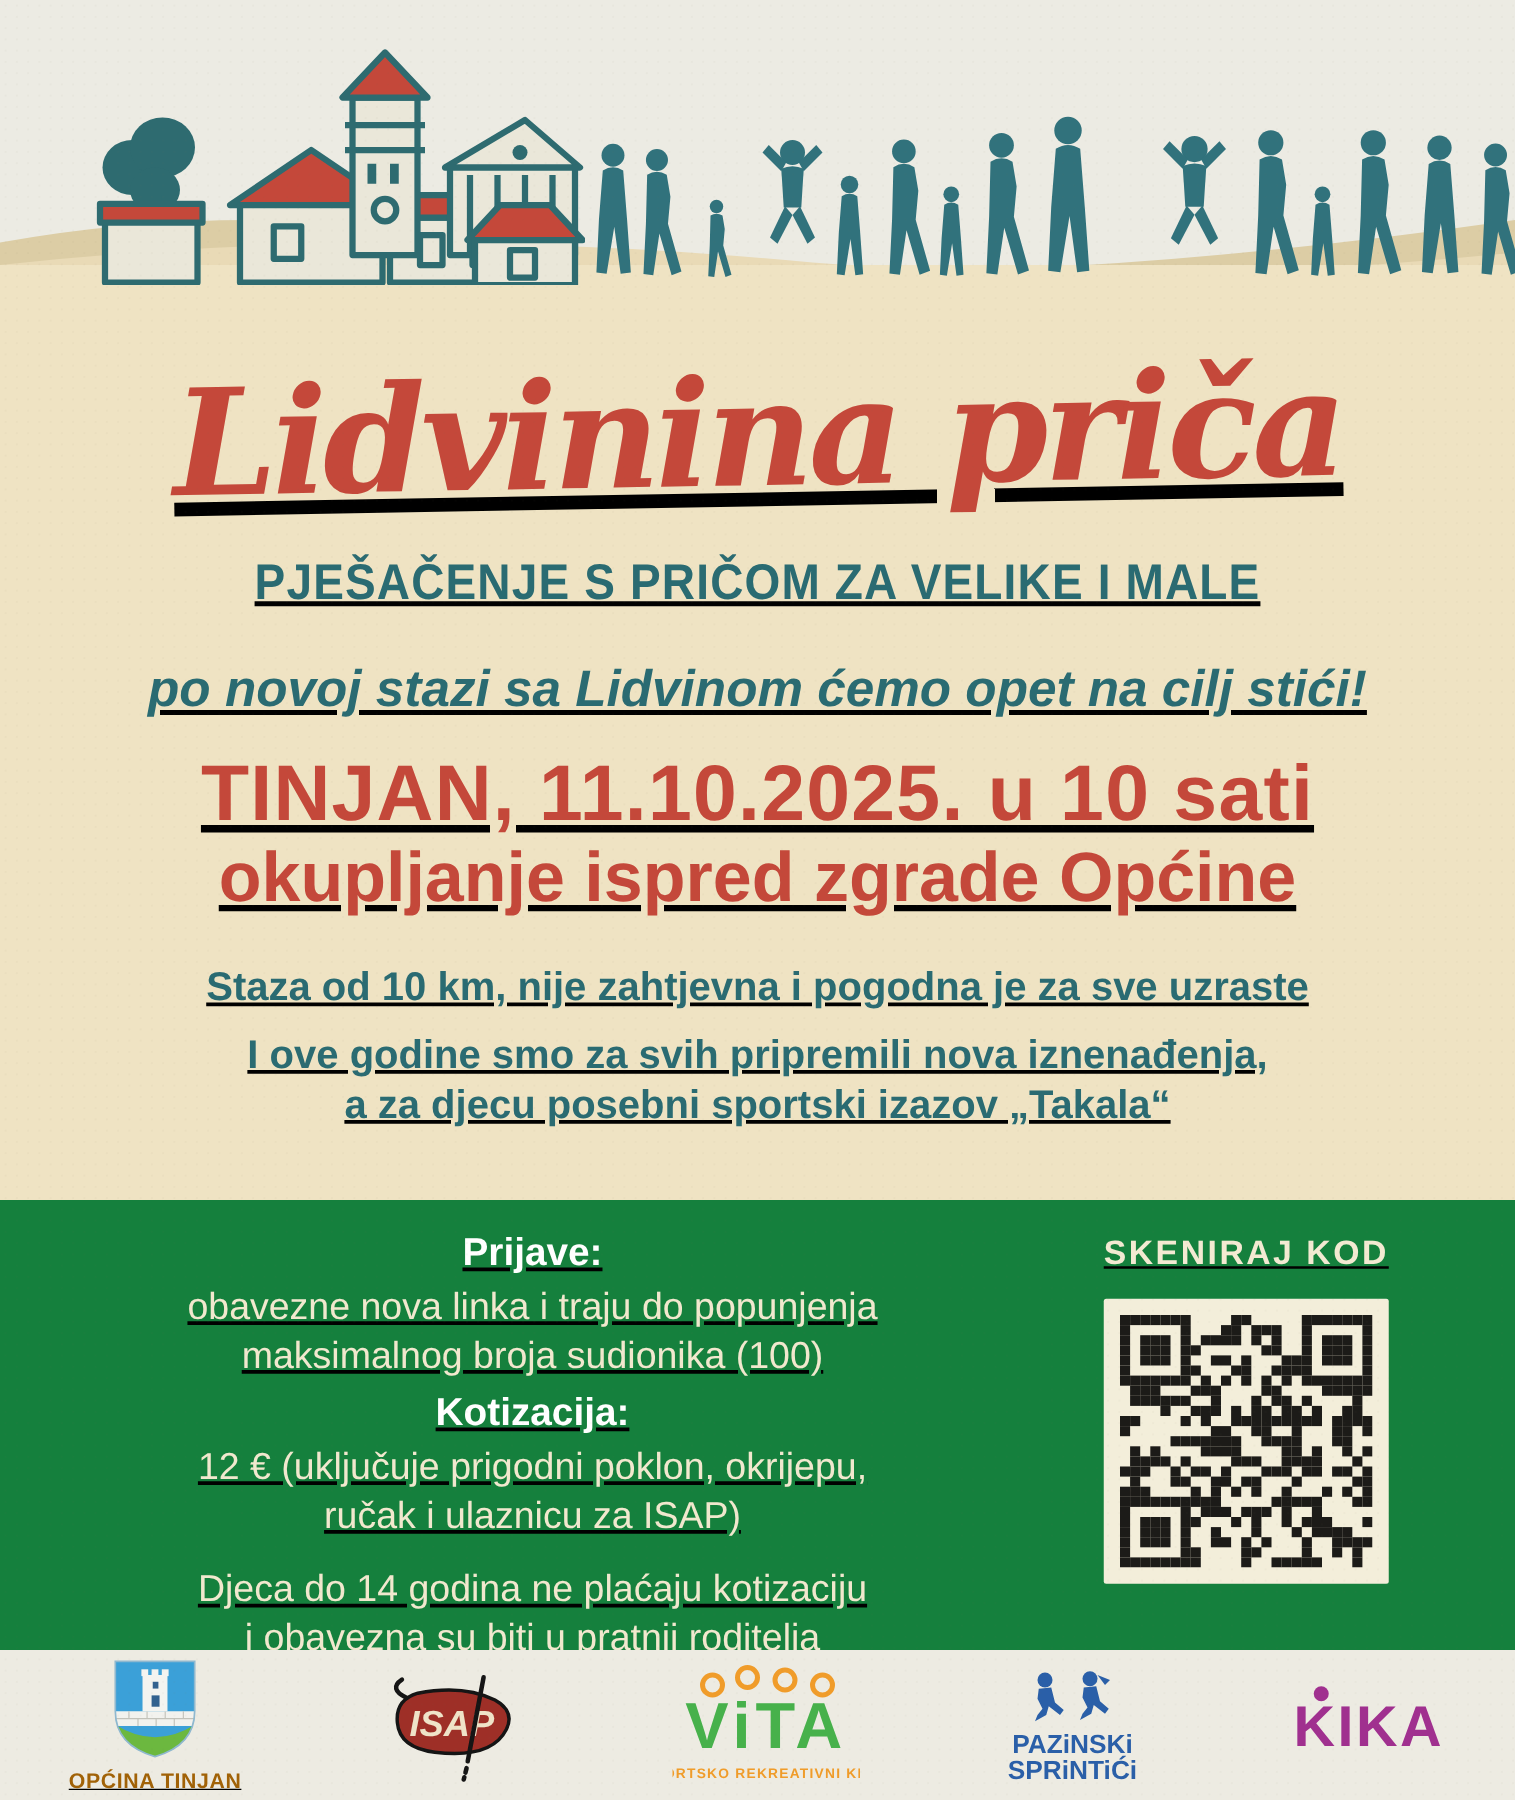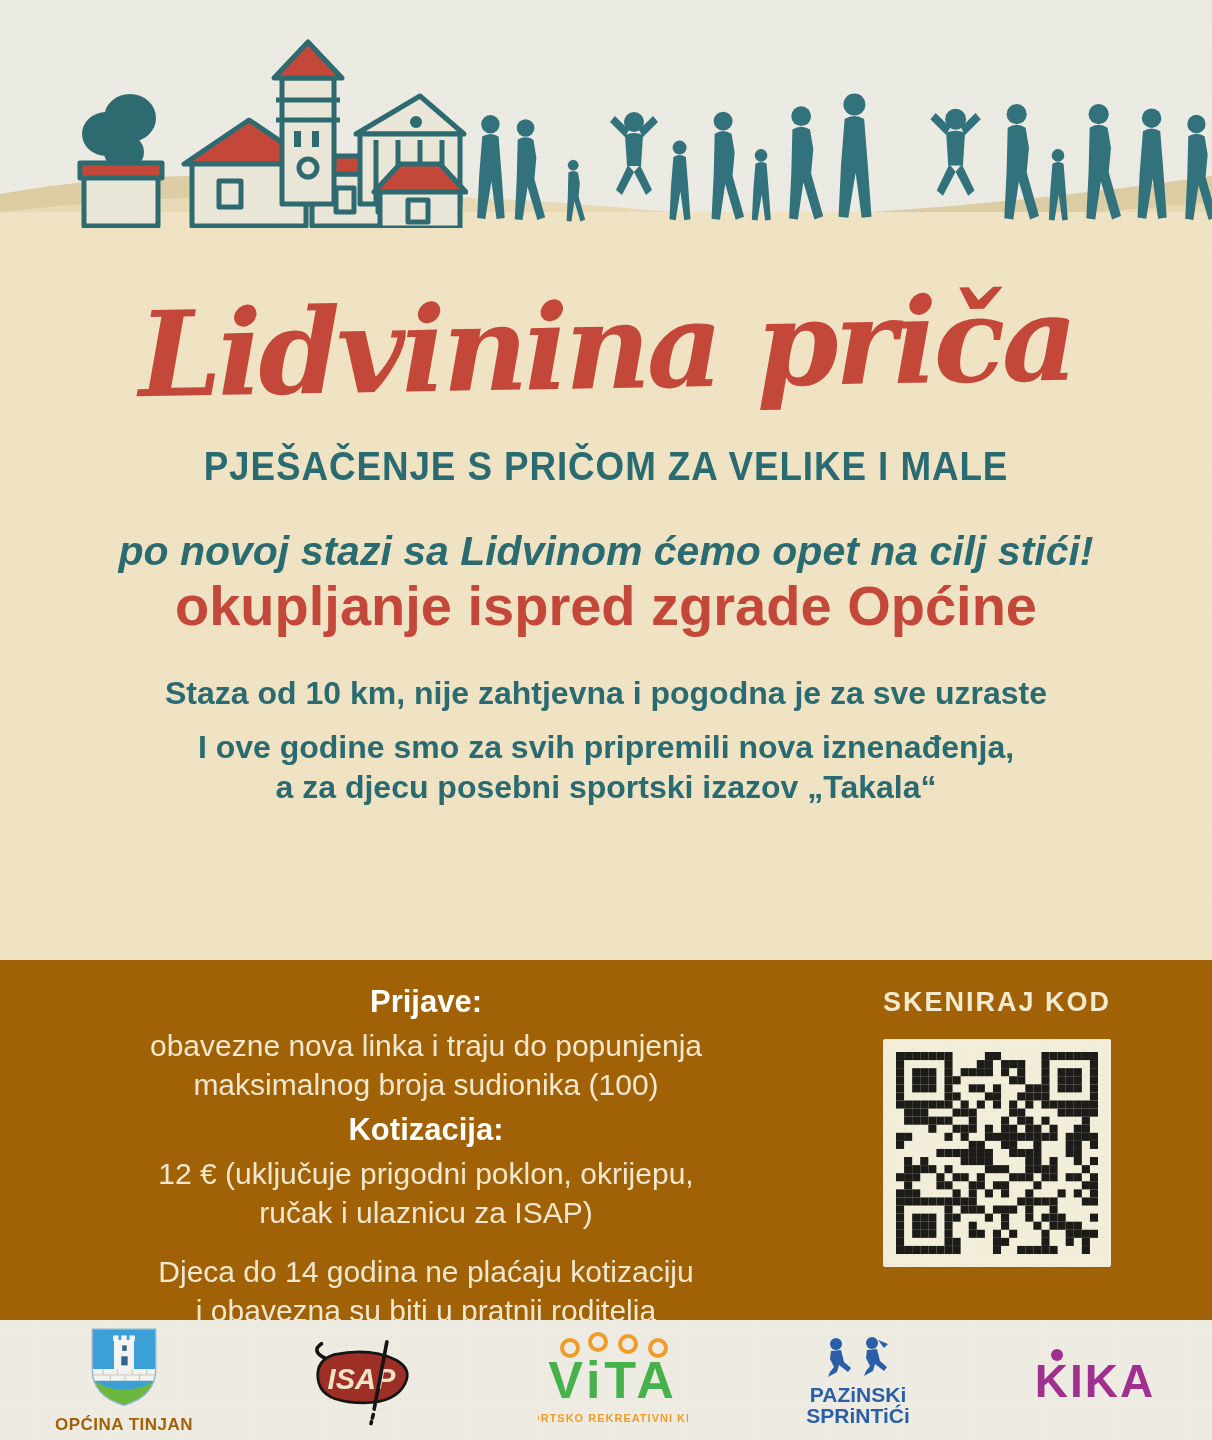--- a/index.html
+++ b/index.html
@@ -1,21 +1,21 @@
 <!DOCTYPE html>
 <html><head>
 <meta charset="utf-8">
 <style>
   html,body{margin:0;padding:0;}
   body{
     width:1212px;height:1440px;overflow:hidden;
     font-family:"Liberation Sans","DejaVu Sans",sans-serif;
     background:#ebe8df;
   }
-  .poster{position:relative;width:1212px;height:1440px;background:#ebe8df;}
+  .poster{position:relative;width:1212px;height:1440px;background:#ebe8df;text-decoration:underline;}
   .poster::after{
     content:"";position:absolute;inset:0;pointer-events:none;
     background-image:radial-gradient(rgba(110,100,80,.07) 1px,transparent 1.2px);
     background-size:9px 9px;opacity:.55;
   }
 
   
   .header-art{position:relative;height:228px;background:#ecebe3;overflow:hidden;}
   .hills{position:absolute;left:0;bottom:0;width:1212px;height:78px;}
   .village{position:absolute;left:68px;top:16px;width:400px;height:212px;}
@@ -34,21 +34,21 @@
     transform:scaleX(.92);letter-spacing:1px;
   }
   .tagline{margin-top:38px;font-size:41px;line-height:48px;font-weight:700;font-style:italic;color:#2a6b72;}
   .event-date{margin-top:24px;font-size:63px;line-height:72px;font-weight:800;color:#c4483a;letter-spacing:1px;}
   .event-gather{margin-top:2px;font-size:56px;line-height:58px;font-weight:700;color:#c4483a;}
   .route{margin-top:38px;font-size:32px;line-height:40px;font-weight:700;color:#2a6b72;}
   .surprise{margin-top:14px;font-size:32px;line-height:40px;font-weight:700;color:#2a6b72;}
 
   
   .band{
-    position:relative;height:360px;background:#a16207;color:#f1e8ce;
+    position:relative;height:360px;background:#15803d;color:#f1e8ce;
     display:flex;box-sizing:border-box;padding:24px 40px 0 30px;
   }
   .band-left{flex:1;text-align:center;}
   .band-heading{font-size:31px;font-weight:700;color:#ffffff;margin-top:0;}
   .band-heading.k{margin-top:8px;}
   .band-text{font-size:30px;line-height:39px;margin-top:6px;}
   .band-text.djeca{margin-top:20px;}
   .band-right{width:350px;text-align:center;}
   .qr-heading{font-size:27px;line-height:37px;font-weight:700;letter-spacing:2px;color:#f3ead2;}
   .qr-card{
@@ -161,20 +161,21 @@
       </g>
     </svg>
   </div>
 
   <div class="main">
     <h1 class="title">Lidvinina priča</h1>
     <div class="subtitle">PJEŠAČENJE S PRIČOM ZA VELIKE I MALE</div>
     <div class="tagline">
       <div>po novoj stazi sa Lidvinom ćemo opet na cilj stići!</div>
     </div>
+    <div class="event-date">TINJAN, 11.10.2025. u 10 sati</div>
     <div class="event-gather">okupljanje ispred zgrade Općine</div>
     <div class="route">Staza od 10 km, nije zahtjevna i pogodna je za sve uzraste</div>
     <div class="surprise">
       <div>I ove godine smo za svih pripremili nova iznenađenja,</div>
       <div>a za djecu posebni sportski izazov „Takala“</div>
     </div>
   </div>
 
   <div class="band">
     <div class="band-left">

